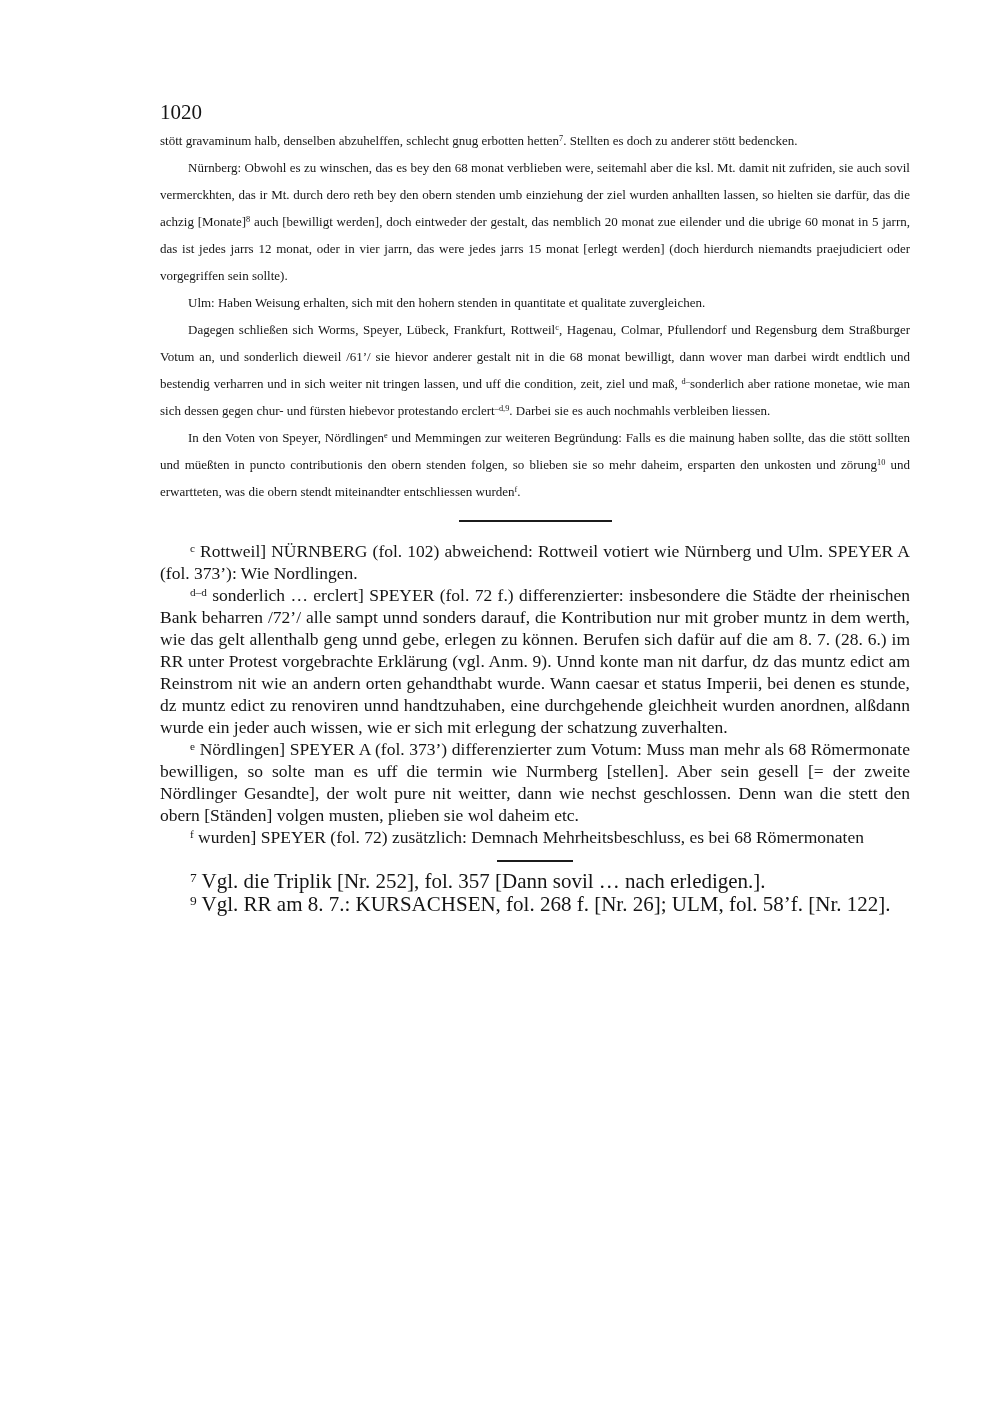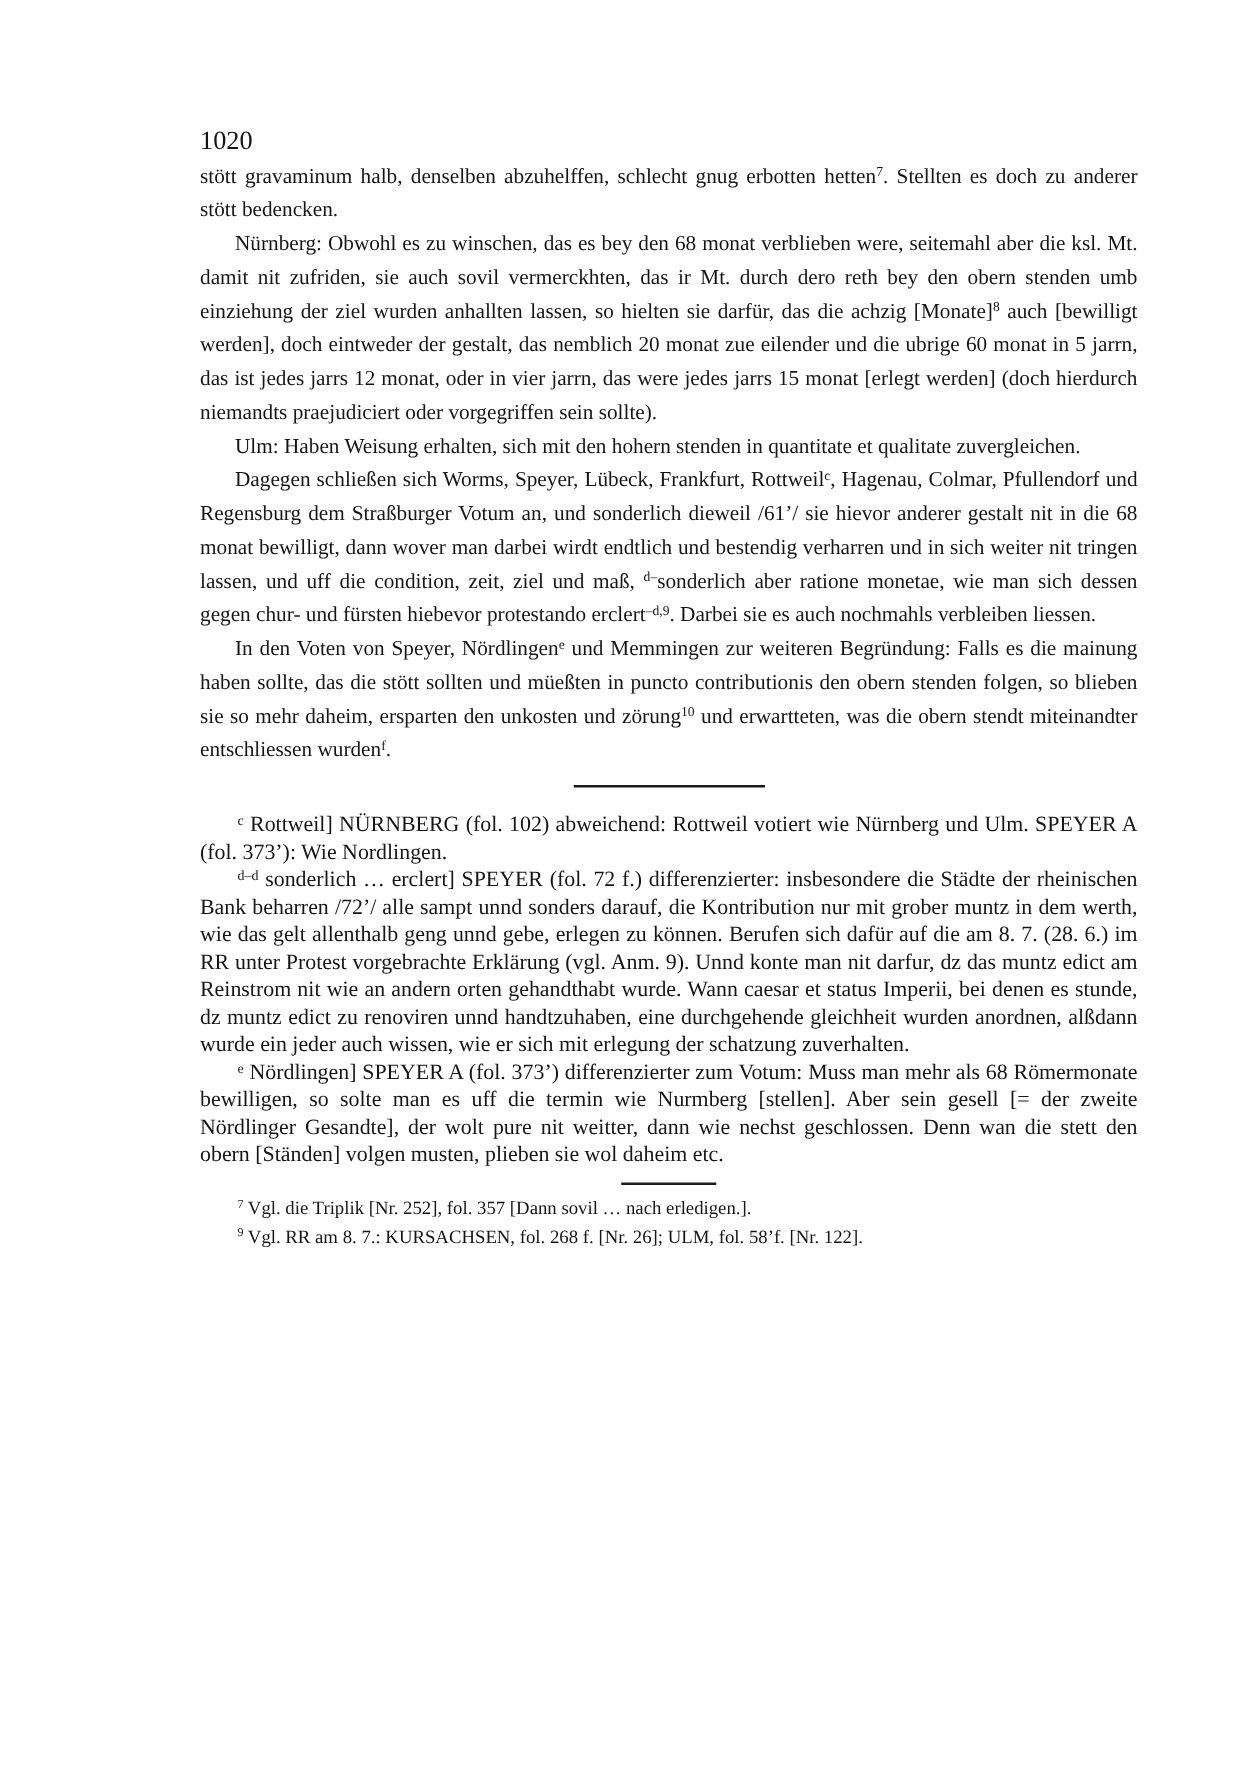--- a/index.html
+++ b/index.html
@@ -36,21 +36,21 @@
   }
   .running-title {
     position: absolute;
     left: 0;
     right: 0;
     top: 0;
     text-align: center;
   }
   .main-text {
     margin-top: 19px;
-    font-size: 17px;
+    font-size: 13px;
     line-height: 27px;
     text-align: justify;
   }
   .para {
     margin: 0;
   }
   .para.indent {
     text-indent: 28px;
   }
   .it {
@@ -79,21 +79,21 @@
     text-indent: 30px;
   }
   .commentary-separator {
     margin-top: 12px;
     width: 76px;
     border: 0;
     border-top: 2px solid #1b1b1b;
   }
   .commentary {
     margin-top: 6px;
-    font-size: 15px;
+    font-size: 21px;
     line-height: 23px;
     text-align: justify;
   }
 </style>
 </head>
 <body>
 
 <div class="page">
   <div class="content">
 
@@ -108,20 +108,21 @@
         <p class="para indent"><span class="it">Dagegen schließen sich Worms, Speyer, Lübeck, Frankfurt, Rottweil</span><sup class="it">c</sup><span class="it">, Hagenau, Colmar, Pfullendorf und Regensburg dem Straßburger Votum an, </span><span>und sonderlich dieweil /61’/ sie hievor anderer gestalt nit in die 68 monat bewilligt, dann wover man darbei wirdt endtlich und bestendig verharren und in sich weiter nit tringen lassen, und uff die condition, zeit, ziel und maß, </span><sup>d–</sup><span>sonderlich aber ratione monetae, wie man sich dessen gegen chur- und fürsten hiebevor protestando erclert</span><sup>–d,</sup><sup>9</sup><span>. Darbei sie es auch nochmahls verbleiben liessen.</span></p>
         <p class="para indent"><span class="it">In den Voten von Speyer, Nördlingen</span><sup class="it">e</sup><span class="it"> und Memmingen zur weiteren Begründung: Falls es </span><span>die mainung haben sollte, das die stött sollten und müeßten in puncto contributionis den obern stenden folgen, so blieben sie so mehr daheim, ersparten den unkosten und zörung</span><sup>10</sup><span> und erwartteten, was die obern stendt miteinandter entschliessen wurden</span><sup class="it">f</sup><span>.</span></p>
       </div>
 
     <hr class="apparatus-separator">
 
     <div class="apparatus">
         <p class="para indent"><sup class="it">c</sup><span class="it"> Rottweil] NÜRNBERG (fol. 102) abweichend: Rottweil votiert wie Nürnberg und Ulm. SPEYER A (fol. 373’): </span><span>Wie Nordlingen.</span></p>
         <p class="para indent"><sup class="it">d–d</sup><span> sonderlich … erclert] </span><span class="it">SPEYER (fol. 72 f.) differenzierter: insbesondere die Städte der rheinischen Bank beharren /72’/ </span><span>alle sampt unnd sonders darauf, </span><span class="it">die Kontribution nur mit </span><span>grober muntz in dem werth, wie das gelt allenthalb geng unnd gebe, </span><span class="it">erlegen zu können. Berufen sich dafür auf die am 8. 7. (28. 6.) im RR unter Protest vorgebrachte Erklärung (vgl. Anm. 9). </span><span>Unnd konte man nit darfur, dz das muntz edict am Reinstrom nit wie an andern orten gehandthabt wurde. Wann caesar et status Imperii, bei denen es stunde, dz muntz edict zu renoviren unnd handtzuhaben, eine durchgehende gleichheit wurden anordnen, alßdann wurde ein jeder auch wissen, wie er sich mit erlegung der schatzung zuverhalten.</span></p>
         <p class="para indent"><sup class="it">e</sup><span class="it"> Nördlingen] SPEYER A (fol. 373’) differenzierter zum Votum: Muss man mehr als 68 Römermonate bewilligen, </span><span>so solte man es uff die termin wie Nurmberg </span><span class="it">[stellen]. </span><span>Aber sein gesell </span><span class="it">[= der zweite Nördlinger Gesandte]</span><span>, der wolt pure nit weitter, dann wie nechst geschlossen. Denn wan die stett den obern </span><span class="it">[Ständen] </span><span>volgen musten, plieben sie wol daheim etc.</span></p>
+        <p class="para indent"><sup class="it">f</sup><span> wurden] </span><span class="it">SPEYER (fol. 72) zusätzlich: Demnach Mehrheitsbeschluss, es bei 68 Römermonaten</span></p>
       </div>
 
     <hr class="commentary-separator">
 
     <div class="commentary">
         <p class="para indent"><sup>7</sup><span class="it"> Vgl. die Triplik [Nr. 252], fol. 357 [</span><span>Dann sovil … nach erledigen.</span><span class="it">].</span></p>
         <p class="para indent"><sup>9</sup><span class="it"> Vgl. RR am 8. 7.: KURSACHSEN, fol. 268 f. [Nr. 26]; ULM, fol. 58’f. [Nr. 122].</span></p>
       </div>
 
   </div>

